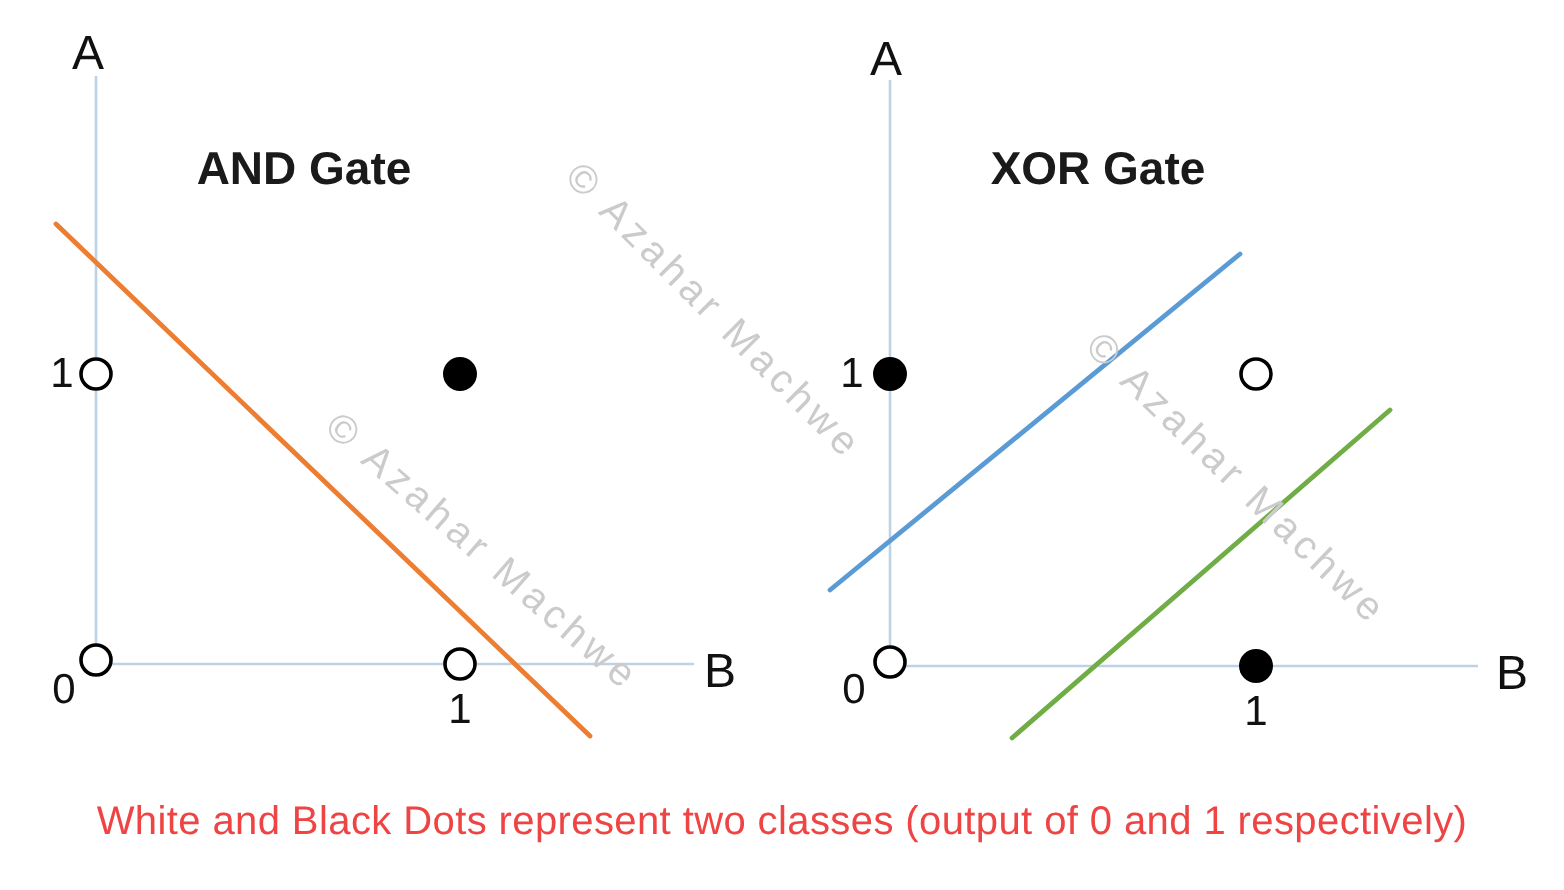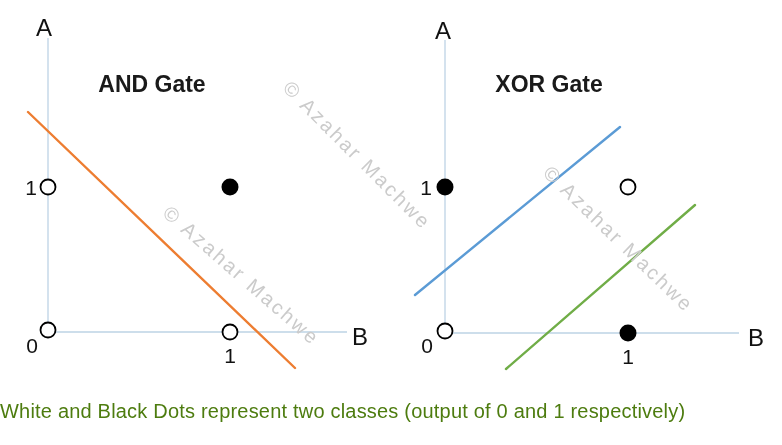--- a/index.html
+++ b/index.html
@@ -2,22 +2,22 @@
 <html><head>
 <meta charset="utf-8">
 <style>
   html,body{margin:0;padding:0;background:#ffffff;}
   .canvas{
     position:relative;width:782px;height:445px;background:#ffffff;overflow:hidden;
     font-family:"Liberation Sans",sans-serif;
   }
   .canvas svg{position:absolute;left:0;top:0;}
   .caption{
-    position:absolute;left:0;top:400px;width:782px;text-align:left;
-    font-size:20px;color:#4d7c0f;letter-spacing:0.2px;
+    position:absolute;left:0;top:400px;width:782px;text-align:center;
+    font-size:20px;color:#ef4444;letter-spacing:0.2px;
   }
   text.title{font-weight:bold;font-size:23px;fill:#1a1a1a;}
   text.axis-label{font-size:24px;fill:#111111;}
   text.tick{font-size:21px;fill:#111111;}
   text.wm{font-size:20px;fill:#cbcbcb;letter-spacing:2.5px;}
 </style>
 </head>
 <body>
 
 <div class="canvas">

